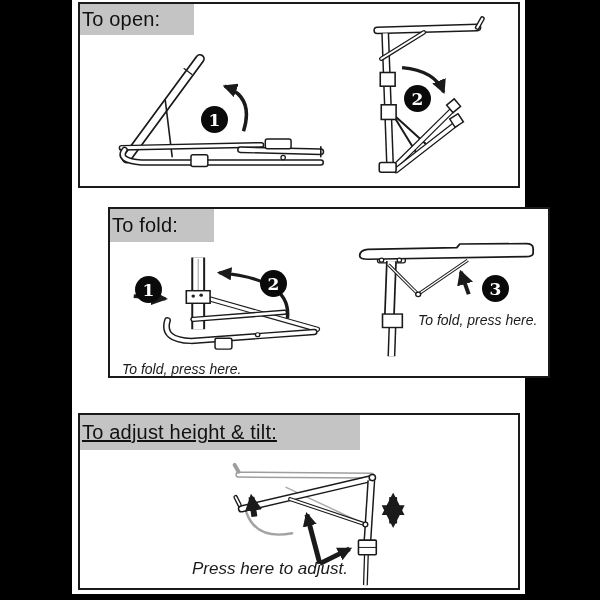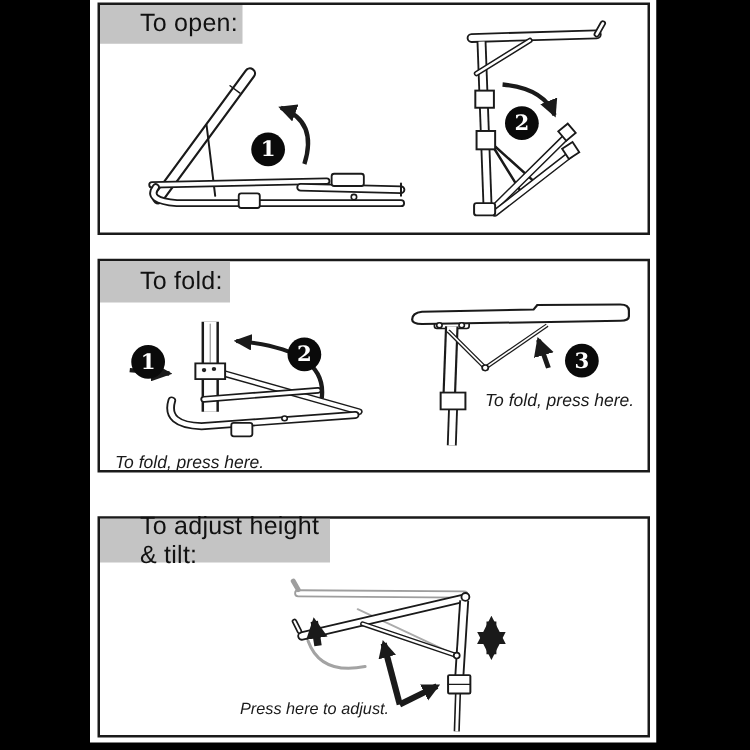--- a/index.html
+++ b/index.html
@@ -2,29 +2,29 @@
 <html><head>
 <meta charset="utf-8">
 <style>
   html,body { margin:0; padding:0; background:#000; }
   .stage { position:relative; width:600px; height:600px; background:#000; overflow:hidden;
            font-family:"Liberation Sans", sans-serif; }
   .content { position:absolute; left:72px; top:0; width:453px; height:594px; background:#fff; }
   .panel { position:absolute; left:6px; width:442px; background:#fff;
            border:2px solid #1a1a1a; box-sizing:border-box; }
   #panel-open   { top:2px;   height:186px; }
-  #panel-fold   { top:207px; height:171px; }
+  #panel-fold   { top:207px; height:171px;margin-left:30px; }
   #panel-adjust { top:413px; height:177px; }
   .panel svg { position:absolute; left:0; top:0; width:100%; height:100%; }
   .panel-header { position:absolute; top:0; left:0; background:#c4c4c4; color:#111;
                   font-size:20px; letter-spacing:0.2px; display:flex; align-items:center;
-                  padding-left:32px; box-sizing:border-box; z-index:3; }
+                  padding-left:2px; box-sizing:border-box; z-index:3; }
   #panel-open .panel-header   { width:114px; height:31px; }
   #panel-fold .panel-header   { width:104px; height:33px; }
-  #panel-adjust .panel-header { width:184px; height:35px; }
+  #panel-adjust .panel-header { width:280px; height:35px;text-decoration:underline; }
   .badge { position:absolute; width:27px; height:27px; border-radius:50%; background:#0a0a0a;
            color:#fff; display:flex; align-items:center; justify-content:center;
            font-family:"DejaVu Serif", serif; font-weight:bold; font-size:17px; z-index:2; }
   .caption { position:absolute; color:#1a1a1a; font-size:14px; white-space:nowrap; z-index:2;
              font-family:"Liberation Sans", sans-serif;font-style:italic; }
 </style>
 </head>
 <body>
 
 <div class="stage">
@@ -189,17 +189,17 @@
           <circle cx="295" cy="64" r="3.2" fill="#fff" stroke="#1a1a1a" stroke-width="1.5"></circle>
           <circle cx="288" cy="112" r="2.4" fill="#fff" stroke="#1a1a1a" stroke-width="1.4"></circle>
         </g>
 
         <line x1="176" y1="104" x2="173" y2="84" stroke="#1a1a1a" stroke-width="6" marker-end="url(#ahs3)"></line>
         <line x1="242" y1="152" x2="229" y2="102" stroke="#1a1a1a" stroke-width="5" marker-end="url(#ahs3)"></line>
         <line x1="242" y1="152" x2="272" y2="137" stroke="#1a1a1a" stroke-width="5" marker-end="url(#ahs3)"></line>
         <line x1="316" y1="84" x2="316" y2="111" stroke="#1a1a1a" stroke-width="8" marker-start="url(#ahs3)" marker-end="url(#ahs3)"></line>
       </svg>
 
-      <div class="caption" style="left:112px; top:144px; font-size:13px;">Press here to adjust.</div>
+      <div class="caption" style="left:112px; top:144px; font-size:17px;">Press here to adjust.</div>
     </section>
 
   </div>
 </div>
 
 </body></html>

